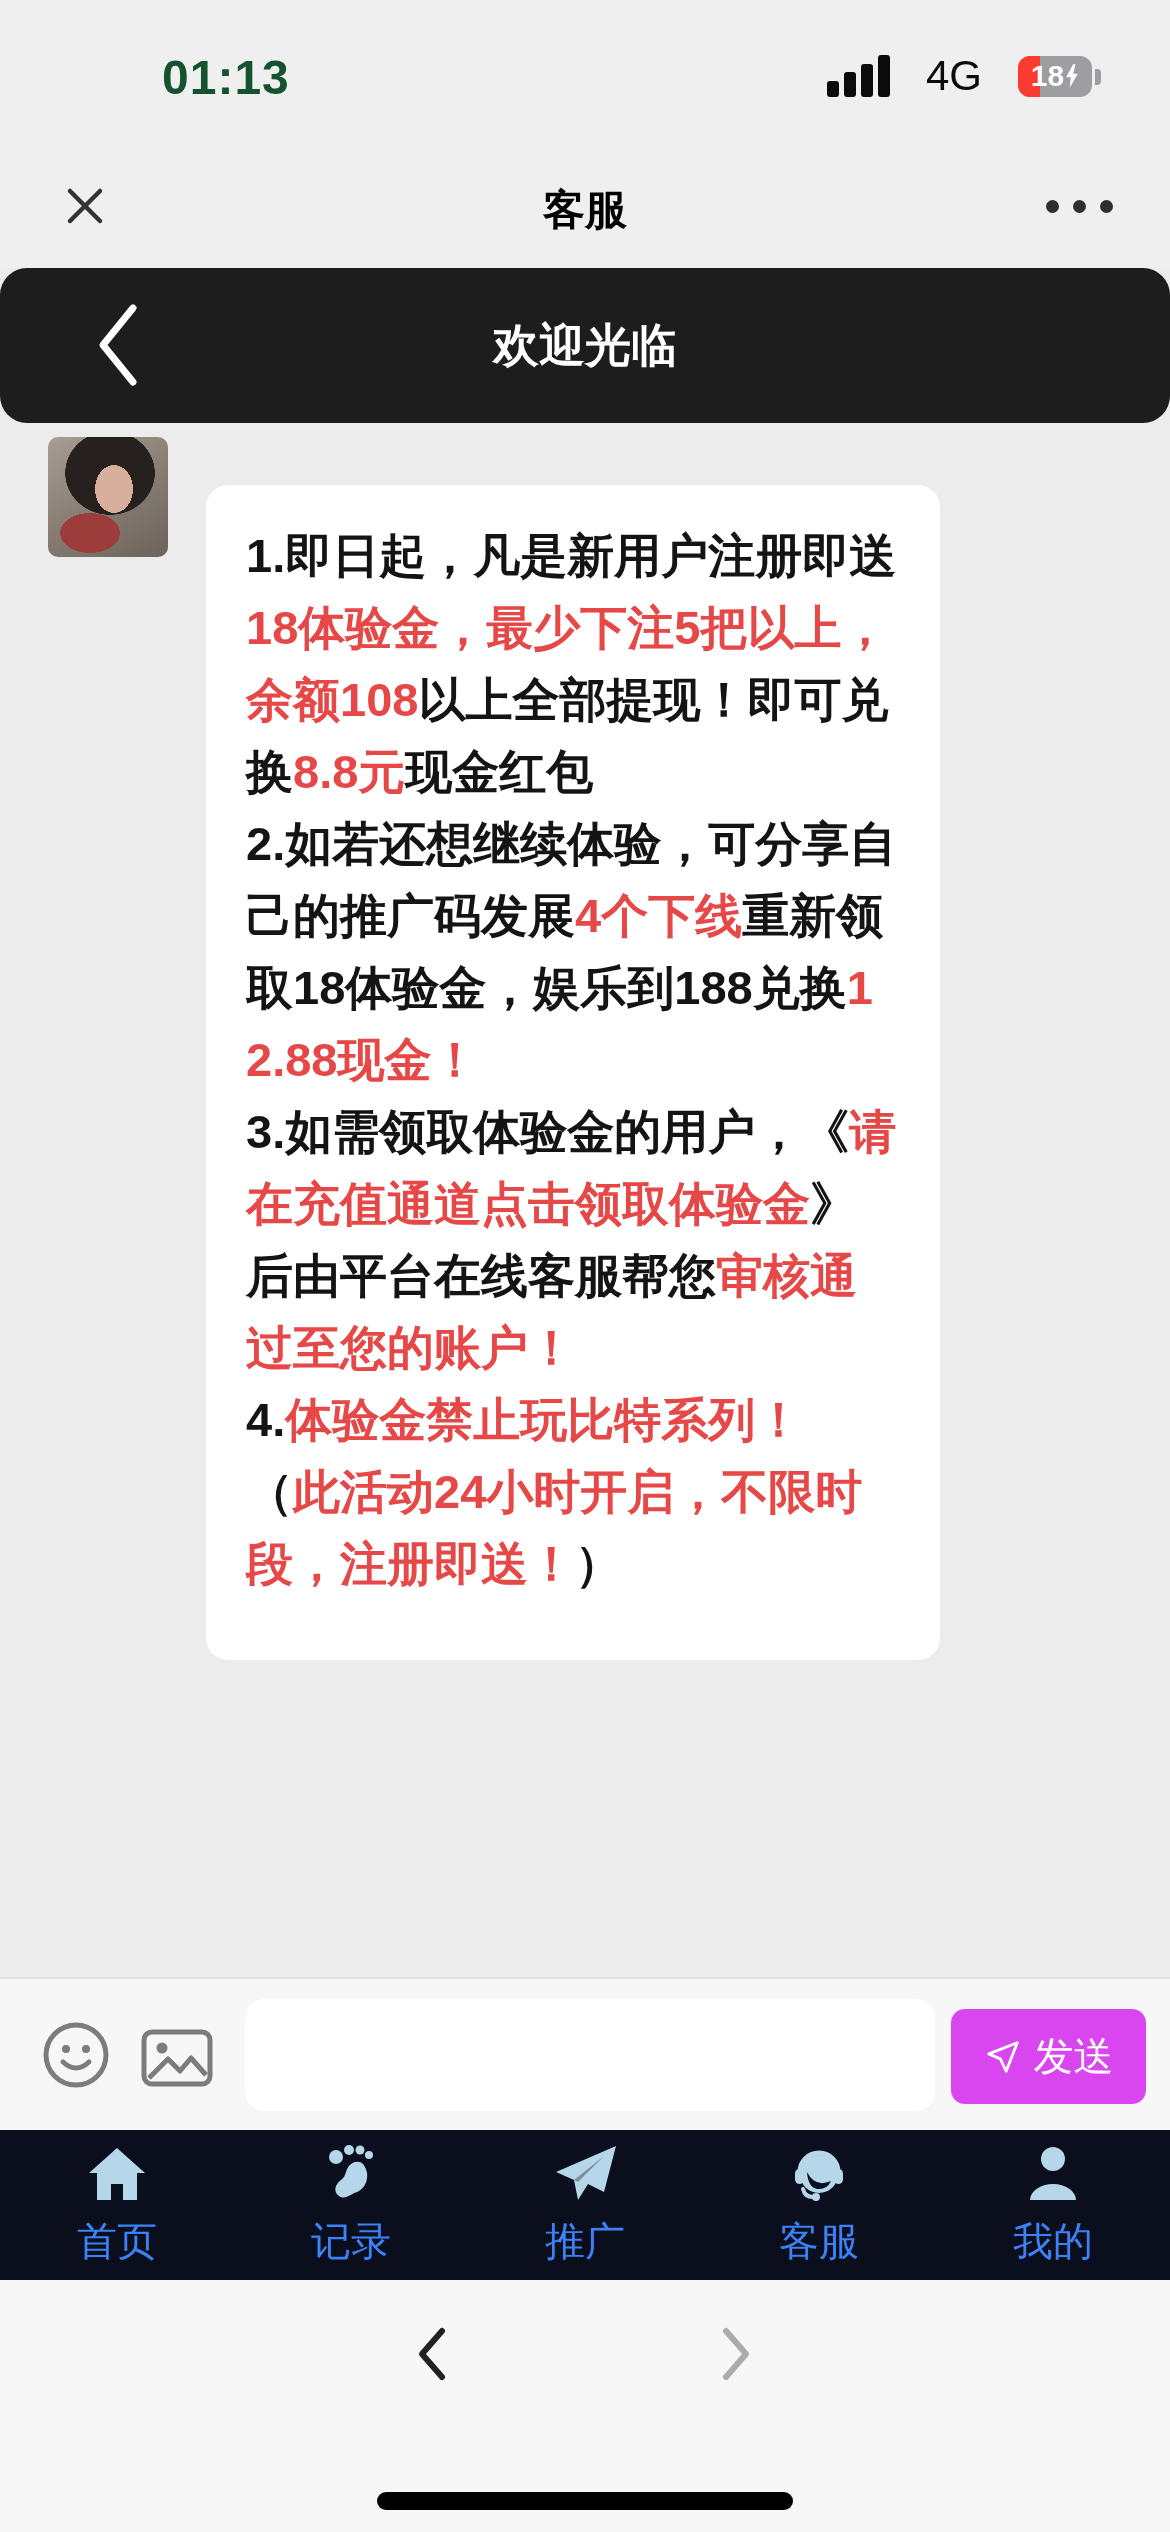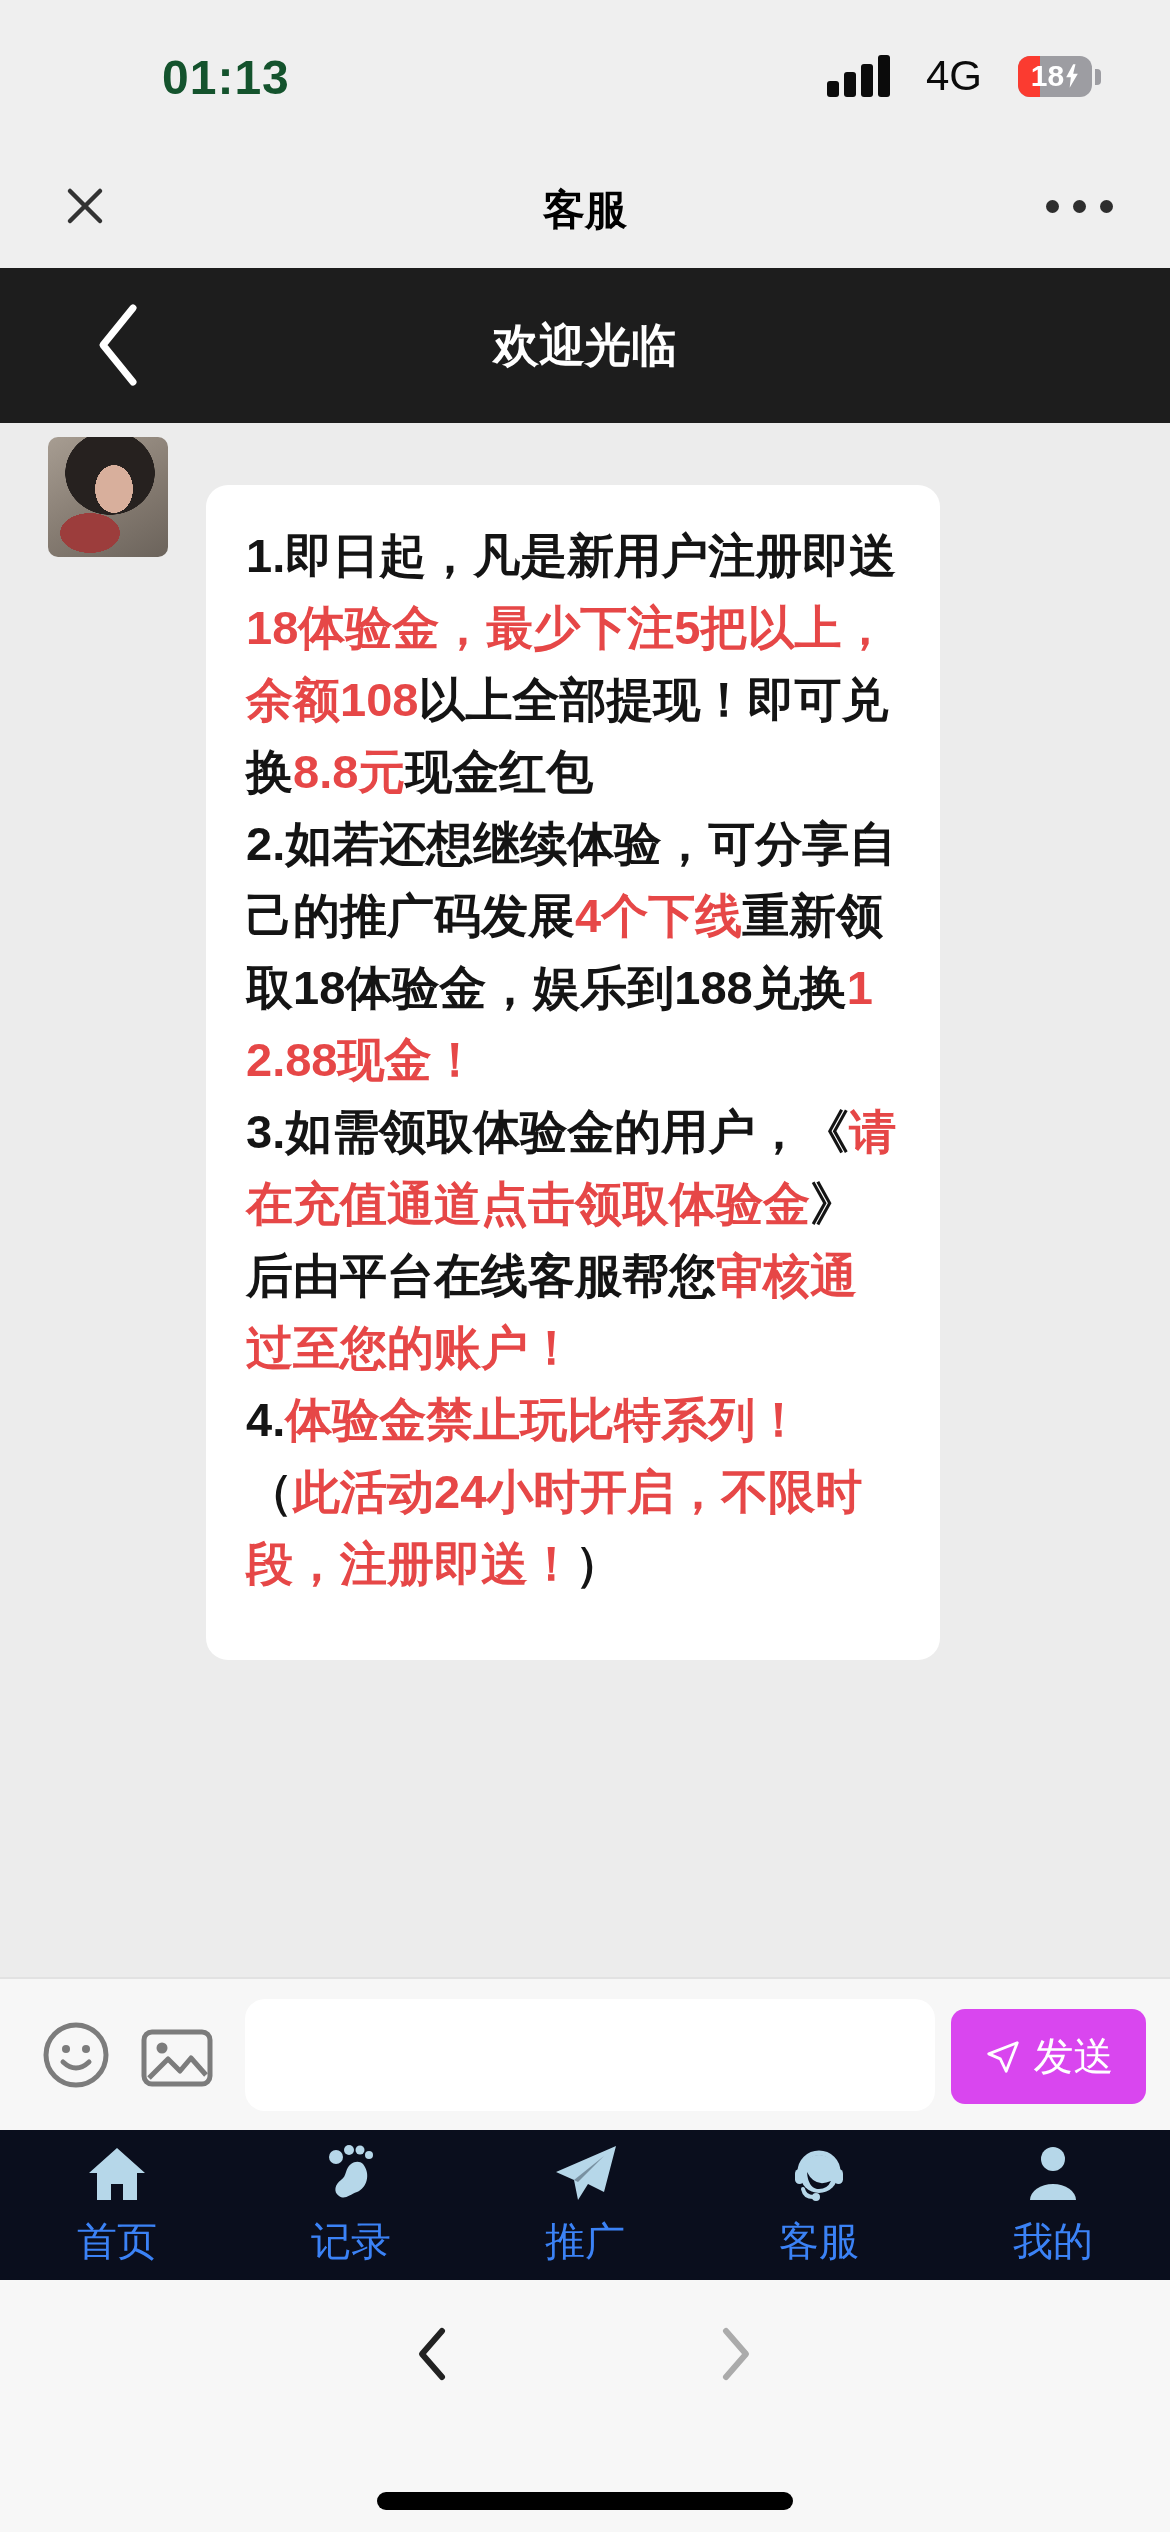--- a/index.html
+++ b/index.html
@@ -19,21 +19,21 @@
   .net{font-size:42px;color:#0b0b0b;font-weight:500;}
   .battery{position:relative;width:74px;height:41px;border-radius:12px;background:#9d9da2;}
   .battery:after{content:"";position:absolute;right:-9px;top:13px;width:6px;height:16px;border-radius:0 4px 4px 0;background:#9d9da2;}
   .battery .seg{position:absolute;left:0;top:0;bottom:0;width:22px;background:#fb3b30;border-radius:12px 0 0 12px;}
   .battery .inner{position:absolute;inset:0;display:flex;align-items:center;justify-content:center;gap:1px;color:#fff;font-size:30px;font-weight:700;}
   .navrow-close{position:absolute;left:63px;top:184px;width:44px;height:44px;cursor:pointer;}
   .navrow-title{position:absolute;left:0;top:182px;width:1170px;text-align:center;font-size:42px;font-weight:700;color:#000;}
   .navrow-more{position:absolute;right:57px;top:200px;display:flex;gap:14px;cursor:pointer;}
   .navrow-more i{width:13px;height:13px;border-radius:50%;background:#2e2e2e;display:block;}
   
-  .welcome{position:absolute;top:268px;left:0;width:1170px;height:155px;background:#1d1d1d;}
+  .welcome{position:absolute;top:268px;left:0;width:1170px;height:155px;background:#1d1d1d;border-radius:27px;}
   .welcome .back{position:absolute;left:95px;top:34px;}
   .welcome .wtitle{position:absolute;left:0;top:0;width:100%;line-height:155px;text-align:center;color:#fff;font-size:46px;font-weight:700;}
   
   .chat{position:absolute;top:423px;left:0;width:1170px;height:1554px;background:#ececec;}
   .avatar{position:absolute;left:48px;top:14px;width:120px;height:120px;border-radius:10px;
     background:
       radial-gradient(ellipse 19px 24px at 66px 52px,#d8af9c 0 99%,transparent 100%),
       radial-gradient(ellipse 45px 42px at 62px 36px,#26211f 0 99%,transparent 100%),
       radial-gradient(ellipse 30px 20px at 42px 96px,#9c3d3c 0 99%,transparent 100%),
       linear-gradient(150deg,#a79d92,#857b71 55%,#6b635b);

